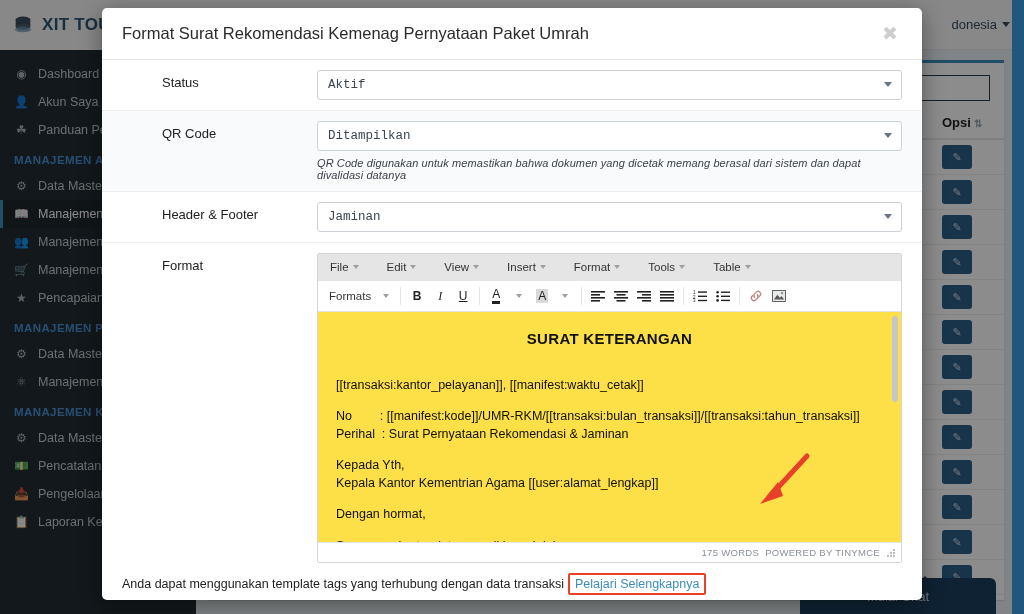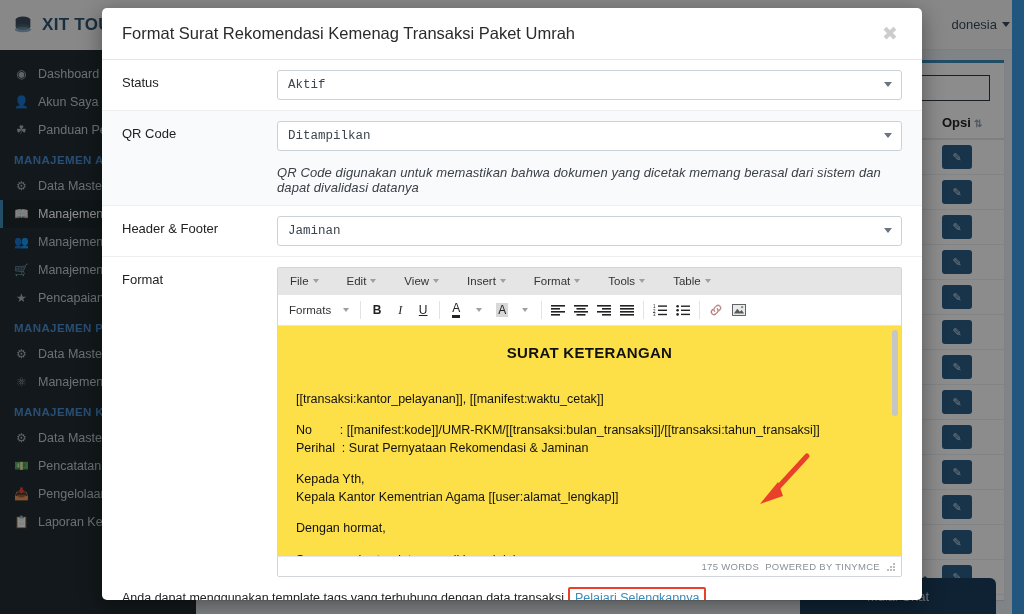--- a/index.html
+++ b/index.html
@@ -109,37 +109,38 @@
 
   .frow {
     display: flex; align-items: flex-start;
     border-bottom: 1px solid #eceef0; padding: 10px 20px 10px 20px;
     min-height: 36px;
   }
   .frow.alt { background: #f9fafb; }
   .flabel {
     width: 155px; flex: none; font-size: 13px; color: #222;
     padding-top: 5px;
+    margin-left: 40px;
   }
   .fctrl { flex: 1; }
   .sel {
     position: relative; width: 100%; height: 30px;
     border: 1px solid #ccd1d6; border-radius: 3px; background: #fff;
     font-size: 12.5px; color: #3c4550; display: flex; align-items: center;
     padding: 0 26px 0 10px;
     font-family: Liberation Mono, monospace;
   }
   .sel-caret {
     position: absolute; right: 9px; top: 11px;
     width: 0; height: 0; border-left: 4px solid transparent;
     border-right: 4px solid transparent; border-top: 5px solid #6b7480;
   }
   .help {
-    font-size: 13px; color: #3b4148; font-style: italic;
-    margin-top: 14px; letter-spacing: .1px;
+    font-size: 11px; color: #3b4148; font-style: italic;
+    margin-top: 6px; letter-spacing: .1px;
   }
 
   
   #tiny {
     border: 1px solid #d2d5d9; border-radius: 2px;
     height: 310px; display: flex; flex-direction: column; background: #fff;
   }
   .tiny-menubar {
     display: flex; align-items: center; gap: 14px;
     padding: 4px 5px; border-bottom: 1px solid #e3e6e8; background: #e5e5e5;
@@ -385,21 +386,21 @@
     </div>
     <div id="right-rail"></div>
   </div>
 </div>
 
 <div id="overlay"></div>
 
 <div id="modal">
 
   <div id="modal-header">
-    <div id="modal-title">Format Surat Rekomendasi Kemenag Transaksi Paket Umrah</div>
+    <div id="modal-title">Format Surat Rekomendasi Kemenag Pernyataan Paket Umrah</div>
     <div id="modal-close">✖</div>
   </div>
 
   <div id="modal-body">
 
     <div class="frow">
       <div class="flabel">Status</div>
       <div class="fctrl">
         <div class="sel">
           <span>Aktif</span>

